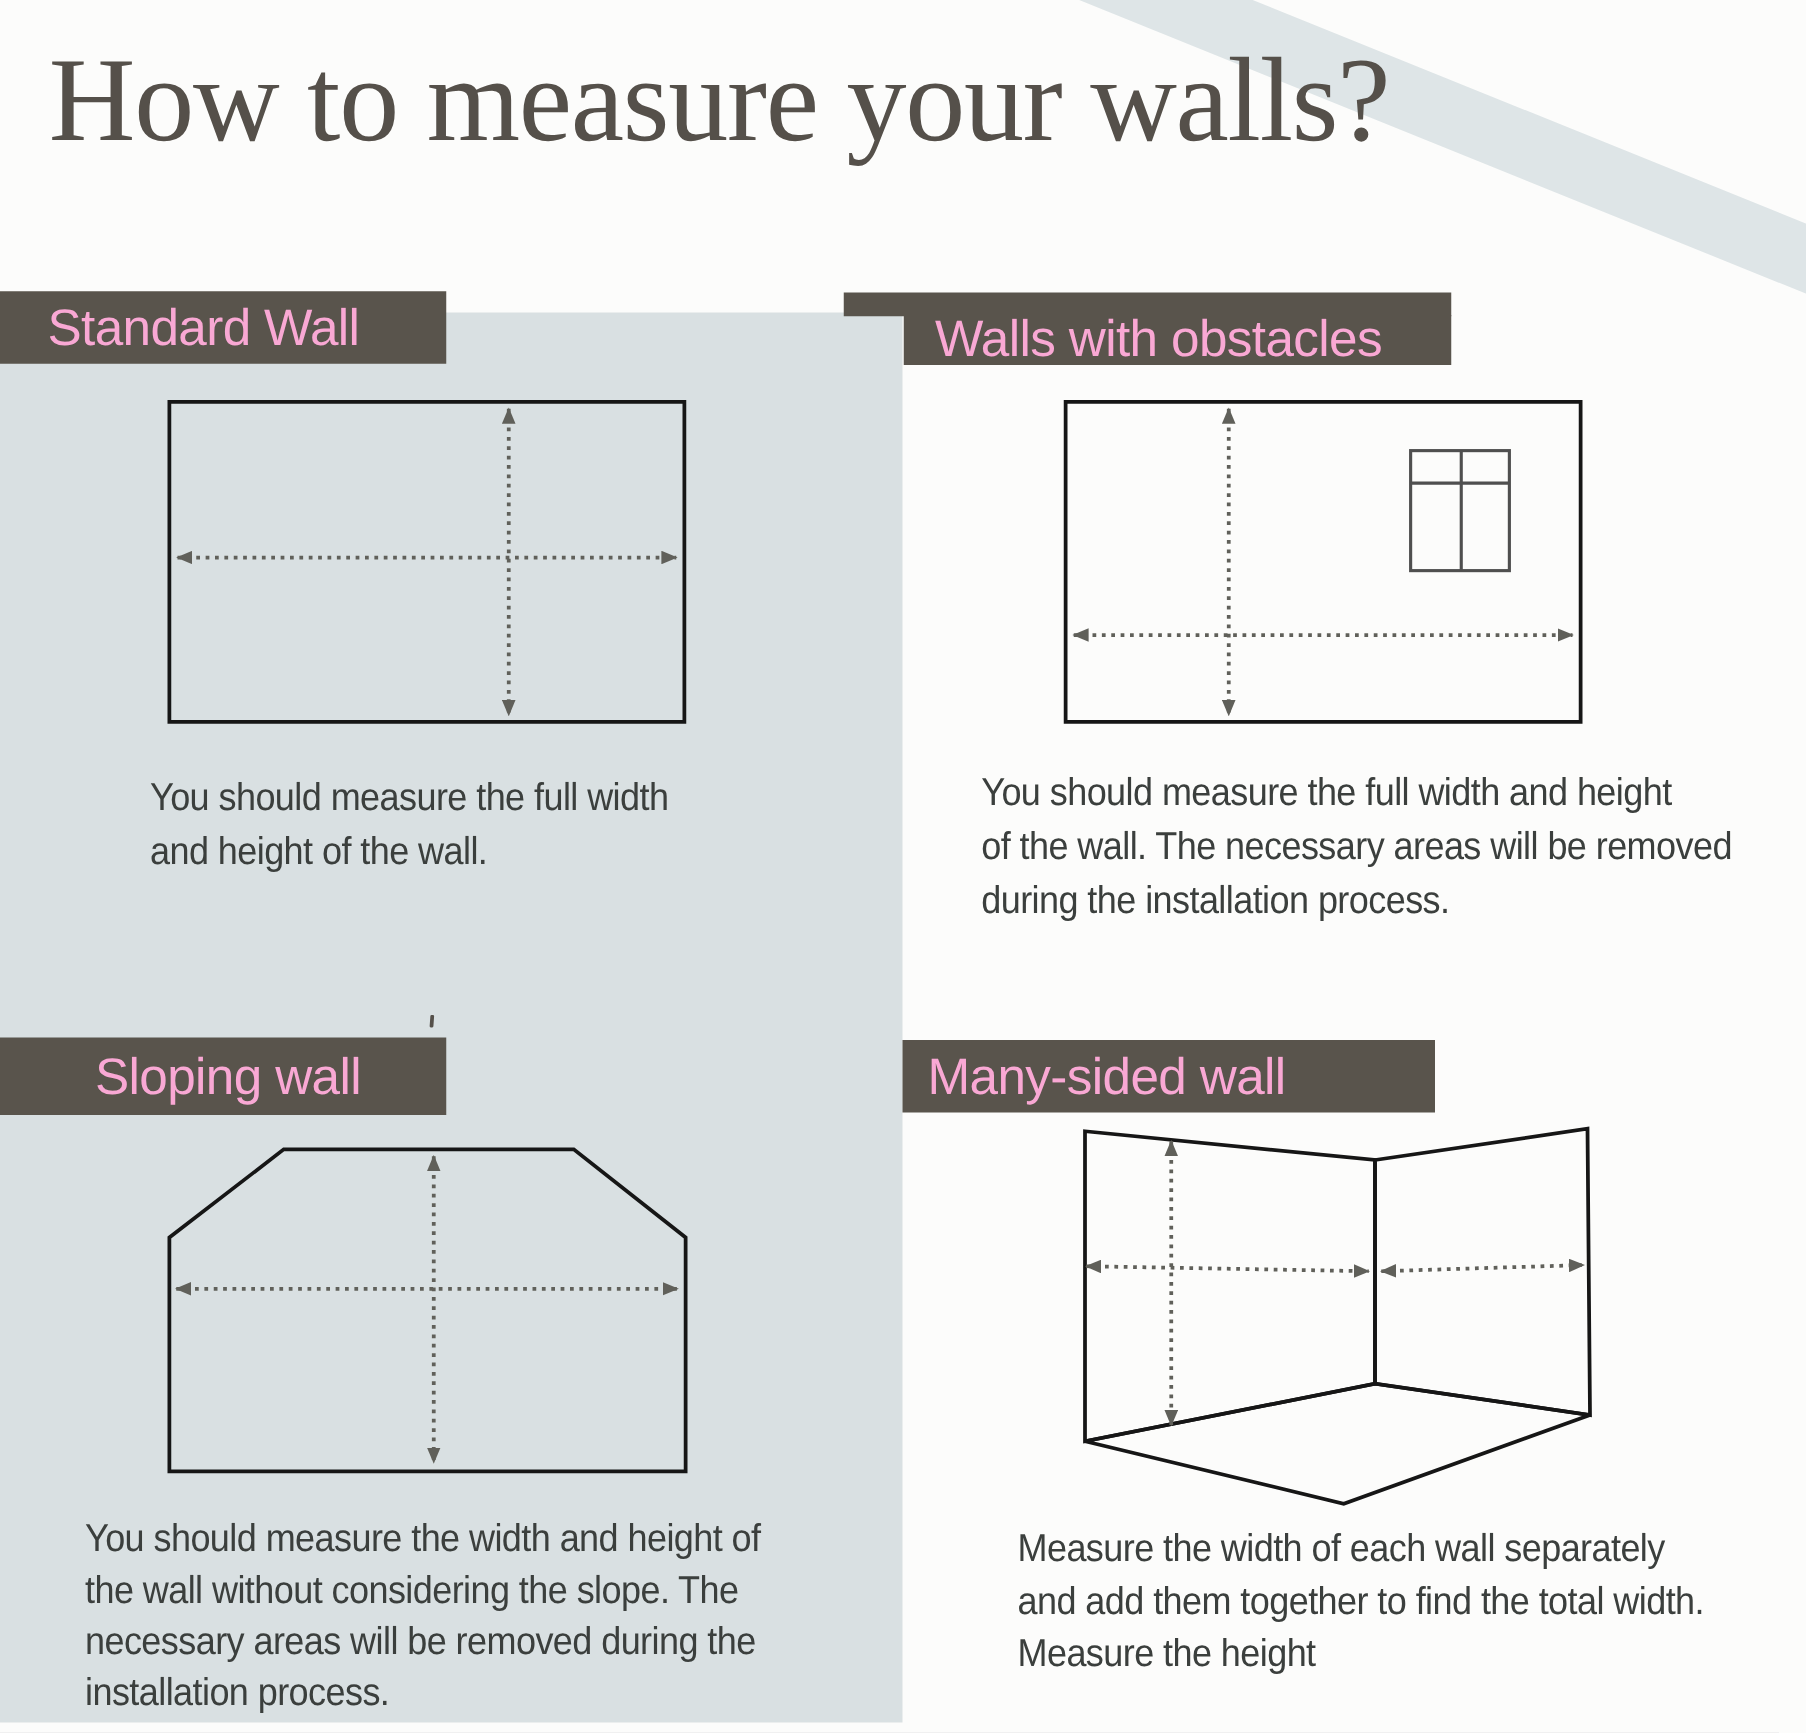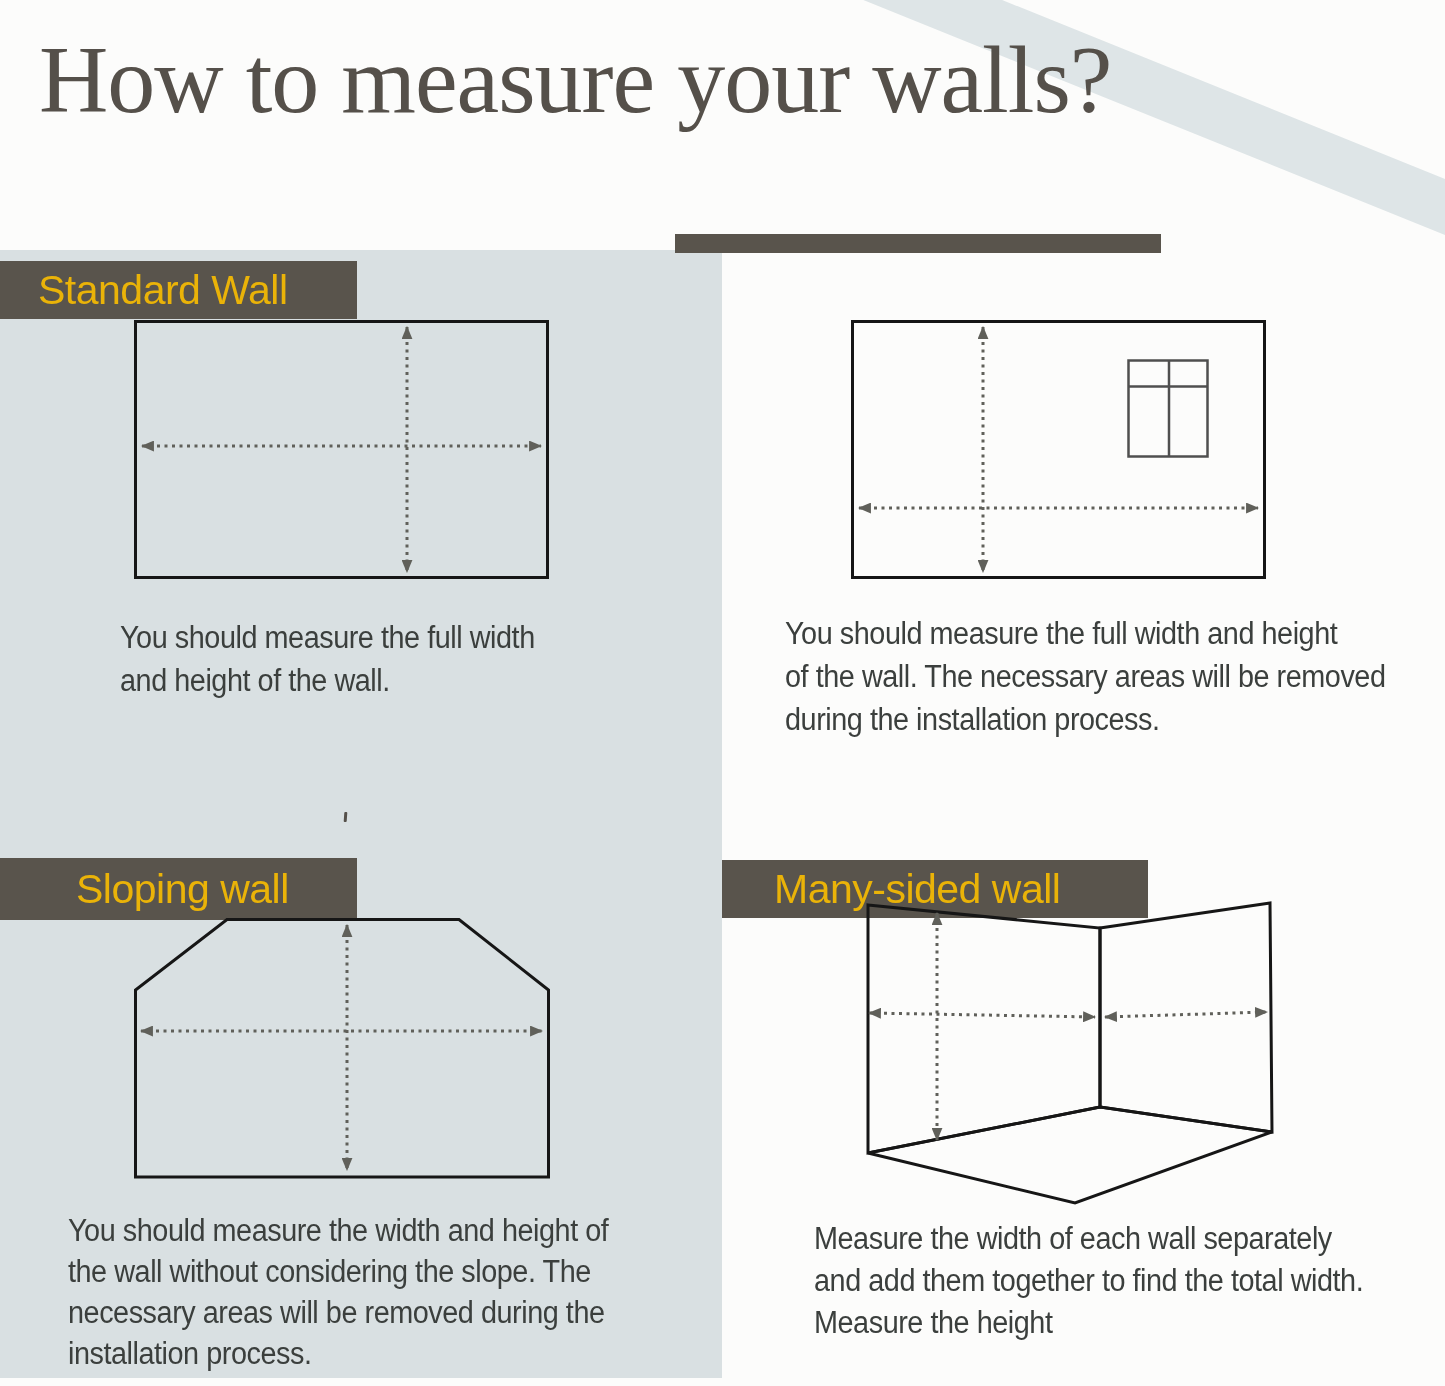--- a/index.html
+++ b/index.html
@@ -28,32 +28,31 @@
     text-align:left;
     font-family:"Liberation Serif", serif;
     font-size:96px;
     letter-spacing:-1px;
     color:#55504a;
     line-height:1.15;
     margin-left:39px;
   }
   .banner{
     background:#59544c;
-    color:#eab308;
+    color:#f9a8d4;
     font-size:41px;
     letter-spacing:-0.5px;
     white-space:nowrap;
     overflow:visible;
-    margin-top:28px;
   }
   #banner-standard{left:0;top:233px;width:357px;height:58px;line-height:58px;padding-left:38px;box-sizing:border-box;}
   #banner-obstacles-step{left:675px;top:234px;width:486px;height:19px;background:#59544c;}
   #banner-obstacles{left:723px;top:252px;width:438px;height:40px;line-height:38px;padding-left:25px;box-sizing:border-box;}
   #banner-sloping{left:0;top:830px;width:357px;height:62px;line-height:62px;padding-left:76px;box-sizing:border-box;}
-  #banner-many{left:722px;top:832px;width:426px;height:58px;line-height:58px;padding-left:52px;box-sizing:border-box;}
+  #banner-many{left:722px;top:832px;width:426px;height:58px;line-height:58px;padding-left:20px;box-sizing:border-box;}
   .desc{
     color:#3b3f3d;
     font-size:31px;
     letter-spacing:-0.5px;
     transform:scaleX(0.93);
     transform-origin:0 0;
     white-space:nowrap;
   }
   .desc div{line-height:43px;}
   #desc-standard{left:120px;top:616px;}
@@ -87,20 +86,23 @@
   <div id="ribbon" class="abs"></div>
   <div id="left-panel" class="abs"></div>
 
   <div id="main-title" class="abs">How to measure your walls?</div>
 
   <div id="banner-standard" class="abs banner">
     <span>Standard Wall</span>
   </div>
 
   <div id="banner-obstacles-step" class="abs"></div>
+  <div id="banner-obstacles" class="abs banner">
+    <span>Walls with obstacles</span>
+  </div>
 
   <div id="stray-tick" class="abs"></div>
 
   <div id="banner-sloping" class="abs banner">
     <span>Sloping wall</span>
   </div>
 
   <div id="banner-many" class="abs banner">
     <span>Many-sided wall</span>
   </div>

